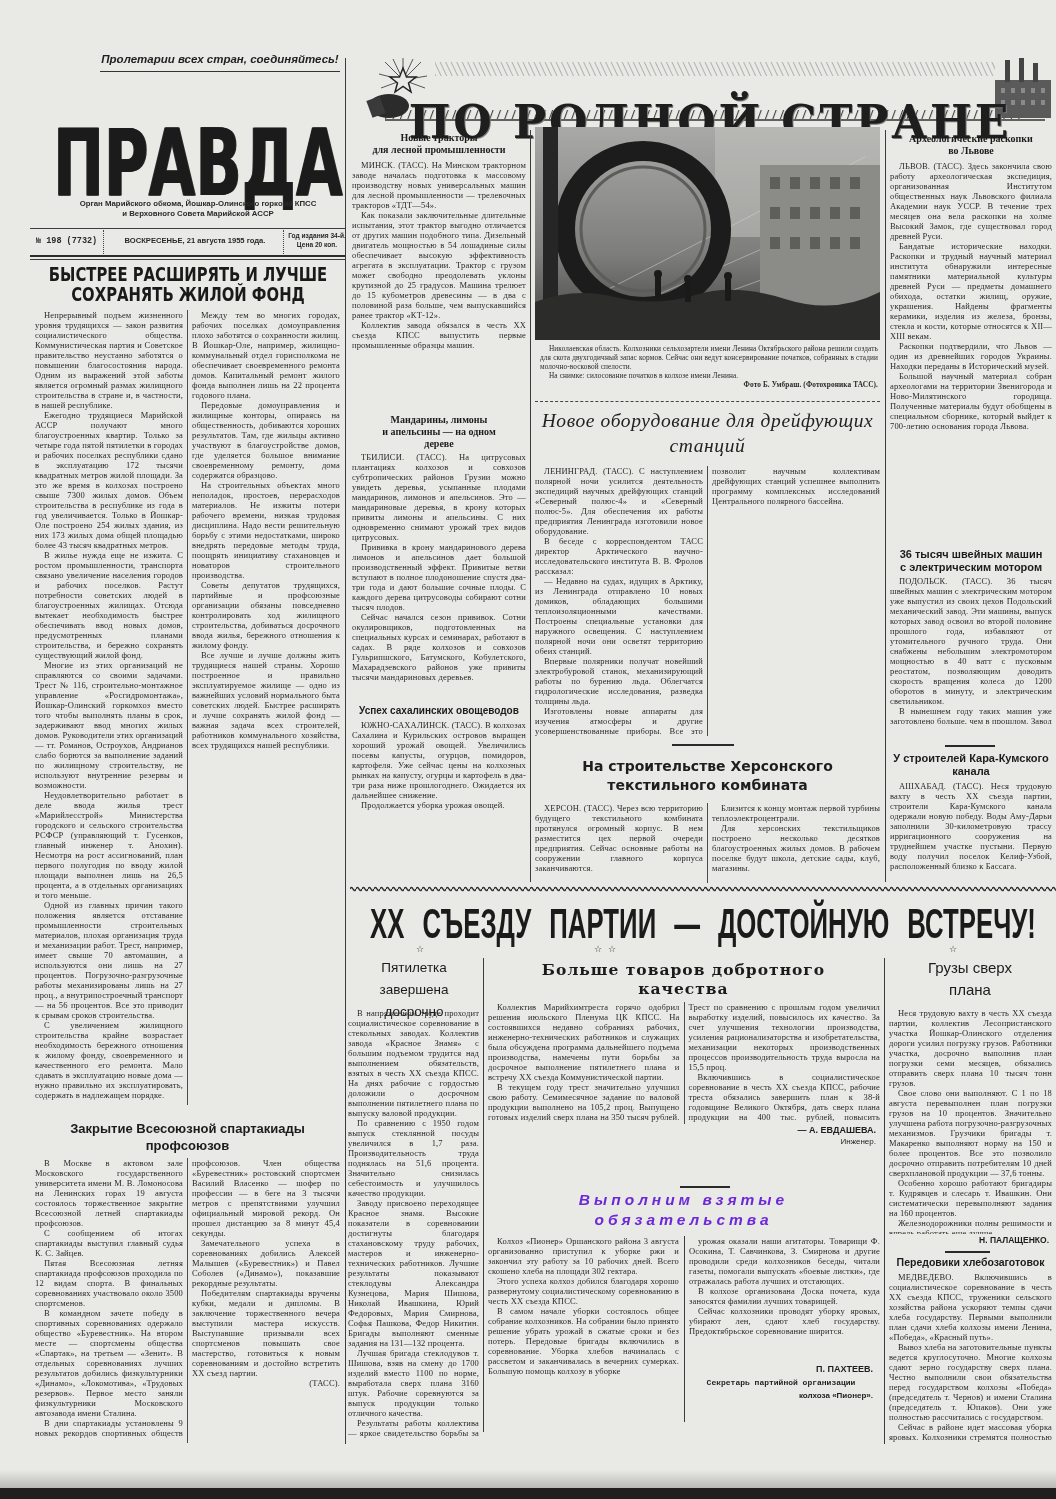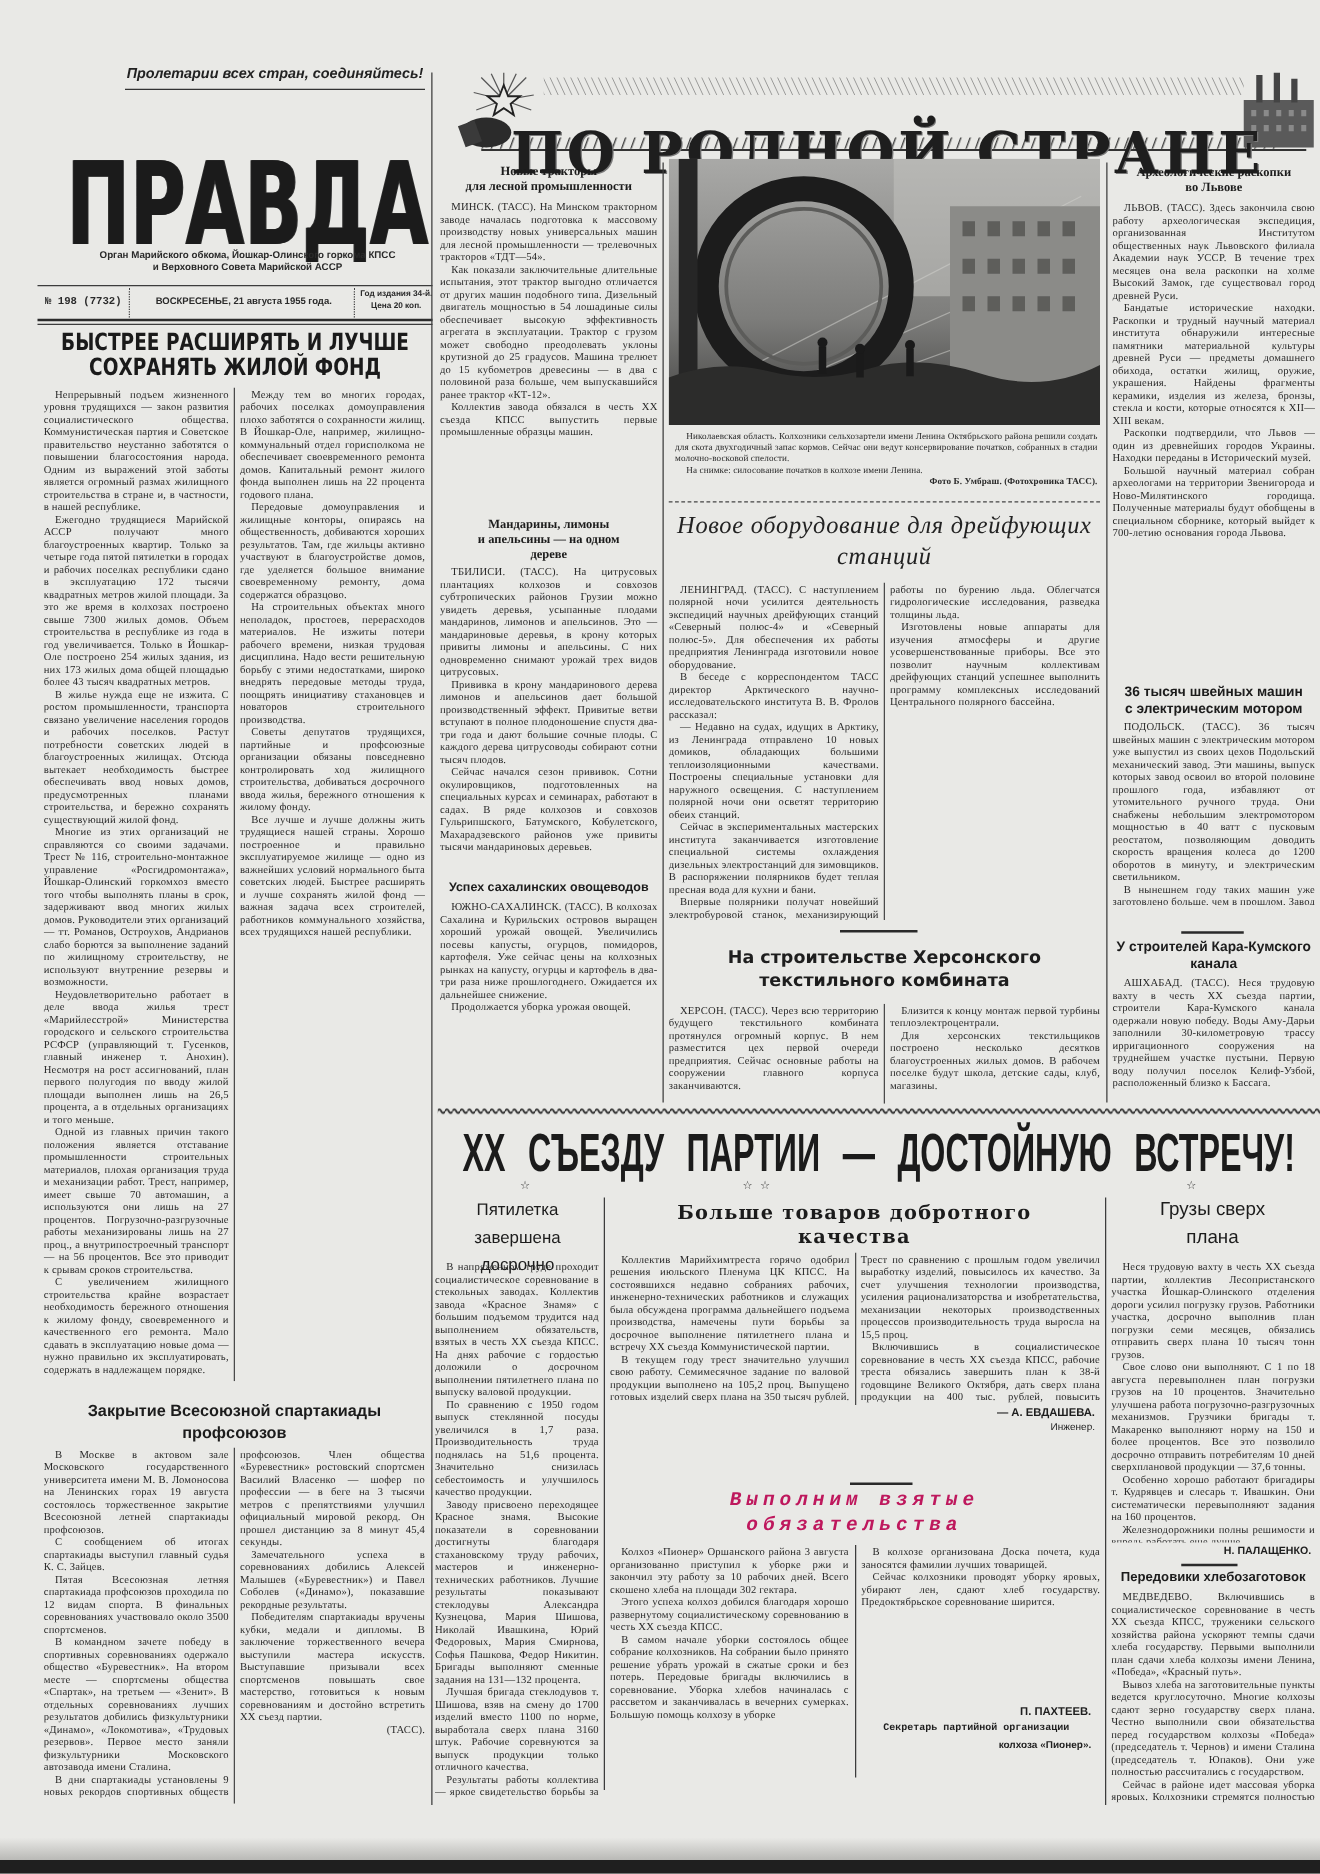--- a/index.html
+++ b/index.html
@@ -226,21 +226,20 @@
 <div class="hrule" style="left:535px;top:401px;width:345px;border-top:1px dashed #444;"></div>
 
 <div class="abs" style="left:535px;top:408px;width:345px;text-align:center;font-family:Liberation Serif, serif;font-style:italic;font-size:19.5px;line-height:25px;letter-spacing:0.6px;color:#222;">
   <span class="line">Новое оборудование для дрейфующих</span>
   <span class="line">станций</span>
 </div>
 <div class="txt cols2" style="left:535px;top:466px;width:345px;height:270px;">
   <p>ЛЕНИНГРАД. (ТАСС). С наступлением полярной ночи усилится деятельность экспедиций научных дрейфующих станций «Северный полюс-4» и «Северный полюс-5». Для обеспечения их работы предприятия Ленинграда изготовили новое оборудование.</p>
   <p>В беседе с корреспондентом ТАСС директор Арктического научно-исследовательского института В. В. Фролов рассказал:</p>
   <p>— Недавно на судах, идущих в Арктику, из Ленинграда отправлено 10 новых домиков, обладающих большими теплоизоляционными качествами. Построены специальные установки для наружного освещения. С наступлением полярной ночи они осветят территорию обеих станций.</p>
-  <p>Сейчас в экспериментальных мастерских института заканчивается изготовление специальной системы охлаждения дизельных электростанций для зимовщиков. В распоряжении полярников будет теплая пресная вода для кухни и бани.</p>
   <p>Впервые полярники получат новейший электробуровой станок, механизирующий работы по бурению льда. Облегчатся гидрологические исследования, разведка толщины льда.</p>
   <p>Изготовлены новые аппараты для изучения атмосферы и другие усовершенствованные приборы. Все это позволит научным коллективам дрейфующих станций успешнее выполнить программу комплексных исследований Центрального полярного бассейна.</p>
 </div>
 <div class="hrule" style="left:672px;top:744px;width:62px;border-top:2px solid #2a2a2a;"></div>
 
 <div class="abs" style="left:535px;top:757px;width:345px;text-align:center;font-family:'DejaVu Sans',sans-serif;font-weight:bold;font-size:14px;line-height:19px;color:#1e1e1e;">
   <span class="line">На строительстве Херсонского</span>
   <span class="line">текстильного комбината</span>
 </div>
 <div class="txt cols2" style="left:535px;top:803px;width:345px;height:80px;">
@@ -320,31 +319,32 @@
   <p>В текущем году трест значительно улучшил свою работу. Семимесячное задание по валовой продукции выполнено на 105,2 проц. Выпущено готовых изделий сверх плана на 350 тысяч рублей. Трест по сравнению с прошлым годом увеличил выработку изделий, повысилось их качество. За счет улучшения технологии производства, усиления рационализаторства и изобретательства, механизации некоторых производственных процессов производительность труда выросла на 15,5 проц.</p>
   <p>Включившись в социалистическое соревнование в честь XX съезда КПСС, рабочие треста обязались завершить план к 38-й годовщине Великого Октября, дать сверх плана продукции на 400 тыс. рублей, повысить производительность труда против плана на 10 проц., добиться того, чтобы выпускаемые изделия были первого сорта, снизить себестоимость выпускаемых изделий на 2 проц. и сэкономить сырья и материалов на сумму 910 тыс. рублей.</p>
 
 </div>
 <div class="sign" style="left:688px;top:1124px;width:188px;">
   <span class="line" style="font-weight:bold;font-size:9px;line-height:12px;">— А. ЕВДАШЕВА.</span>
   <span class="line" style="font-size:8px;line-height:11px;">Инженер.</span>
 </div>
 <div class="hrule" style="left:680px;top:1186px;width:50px;border-top:2px solid #2a2a2a;"></div>
 
-<div class="abs" style="left:487px;top:1190px;width:393px;text-align:center;font-family:Liberation Mono, monospace;font-weight:bold;font-style:italic;font-size:15.5px;line-height:20px;letter-spacing:4px;color:#be185d;">
+<div class="abs" style="left:487px;top:1190px;width:393px;text-align:center;font-family:Liberation Sans, sans-serif;font-weight:bold;font-style:italic;font-size:15.5px;line-height:20px;letter-spacing:4px;color:#6d28d9;">
   <span class="line">Выполним взятые</span>
   <span class="line">обязательства</span>
 </div>
 <div class="txt" style="left:488px;top:1236px;width:191px;height:186px;">
   <p>Колхоз «Пионер» Оршанского района 3 августа организованно приступил к уборке ржи и закончил эту работу за 10 рабочих дней. Всего скошено хлеба на площади 302 гектара.</p>
   <p>Этого успеха колхоз добился благодаря хорошо развернутому социалистическому соревнованию в честь XX съезда КПСС.</p>
   <p>В самом начале уборки состоялось общее собрание колхозников. На собрании было принято решение убрать урожай в сжатые сроки и без потерь. Передовые бригады включились в соревнование. Уборка хлебов начиналась с рассветом и заканчивалась в вечерних сумерках. Большую помощь колхозу в уборке</p>
 </div>
 <div class="vrule" style="left:684px;top:1236px;height:186px;"></div>
 <div class="txt" style="left:689px;top:1236px;width:191px;height:106px;">
+  <p>урожая оказали наши агитаторы. Товарищи Ф. Осокина, Т. Савчинкова, З. Смирнова и другие проводили среди колхозников беседы, читали газеты, помогали выпускать «боевые листки», где отражалась работа лучших и отстающих.</p>
   <p>В колхозе организована Доска почета, куда заносятся фамилии лучших товарищей.</p>
   <p>Сейчас колхозники проводят уборку яровых, убирают лен, сдают хлеб государству. Предоктябрьское соревнование ширится.</p>
 </div>
 <div class="sign" style="left:689px;top:1362px;width:184px;">
   <span class="line" style="font-weight:bold;font-size:9px;line-height:14px;">П. ПАХТЕЕВ.</span>
   <span class="line" style="font-weight:bold;font-size:8px;line-height:13px;text-align:center;font-family:Liberation Mono, monospace;">Секретарь партийной организации</span>
   <span class="line" style="font-weight:bold;font-size:8px;line-height:13px;">колхоза «Пионер».</span>
 </div>
 
 <div class="vrule" style="left:884px;top:958px;height:486px;"></div>

